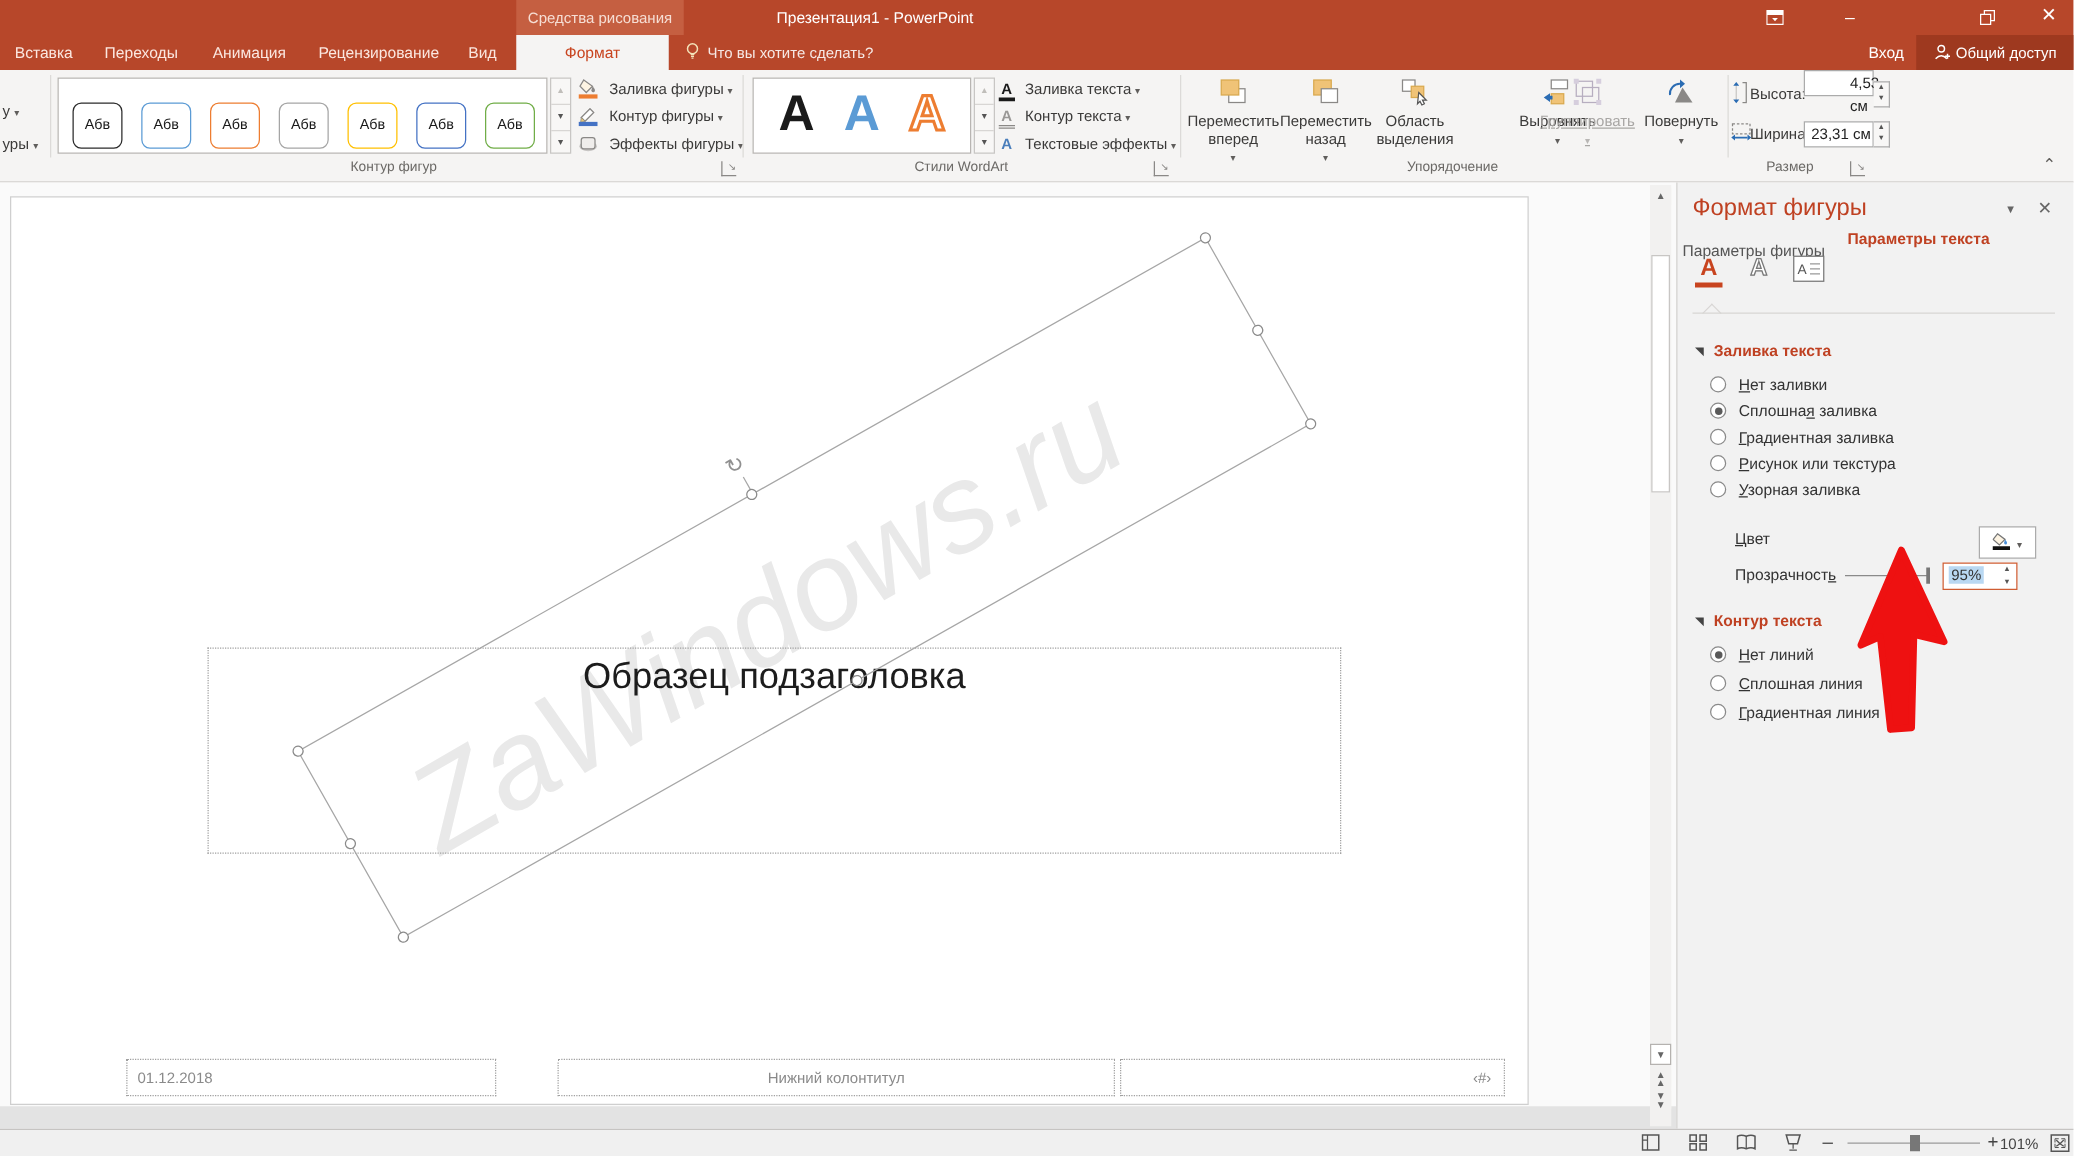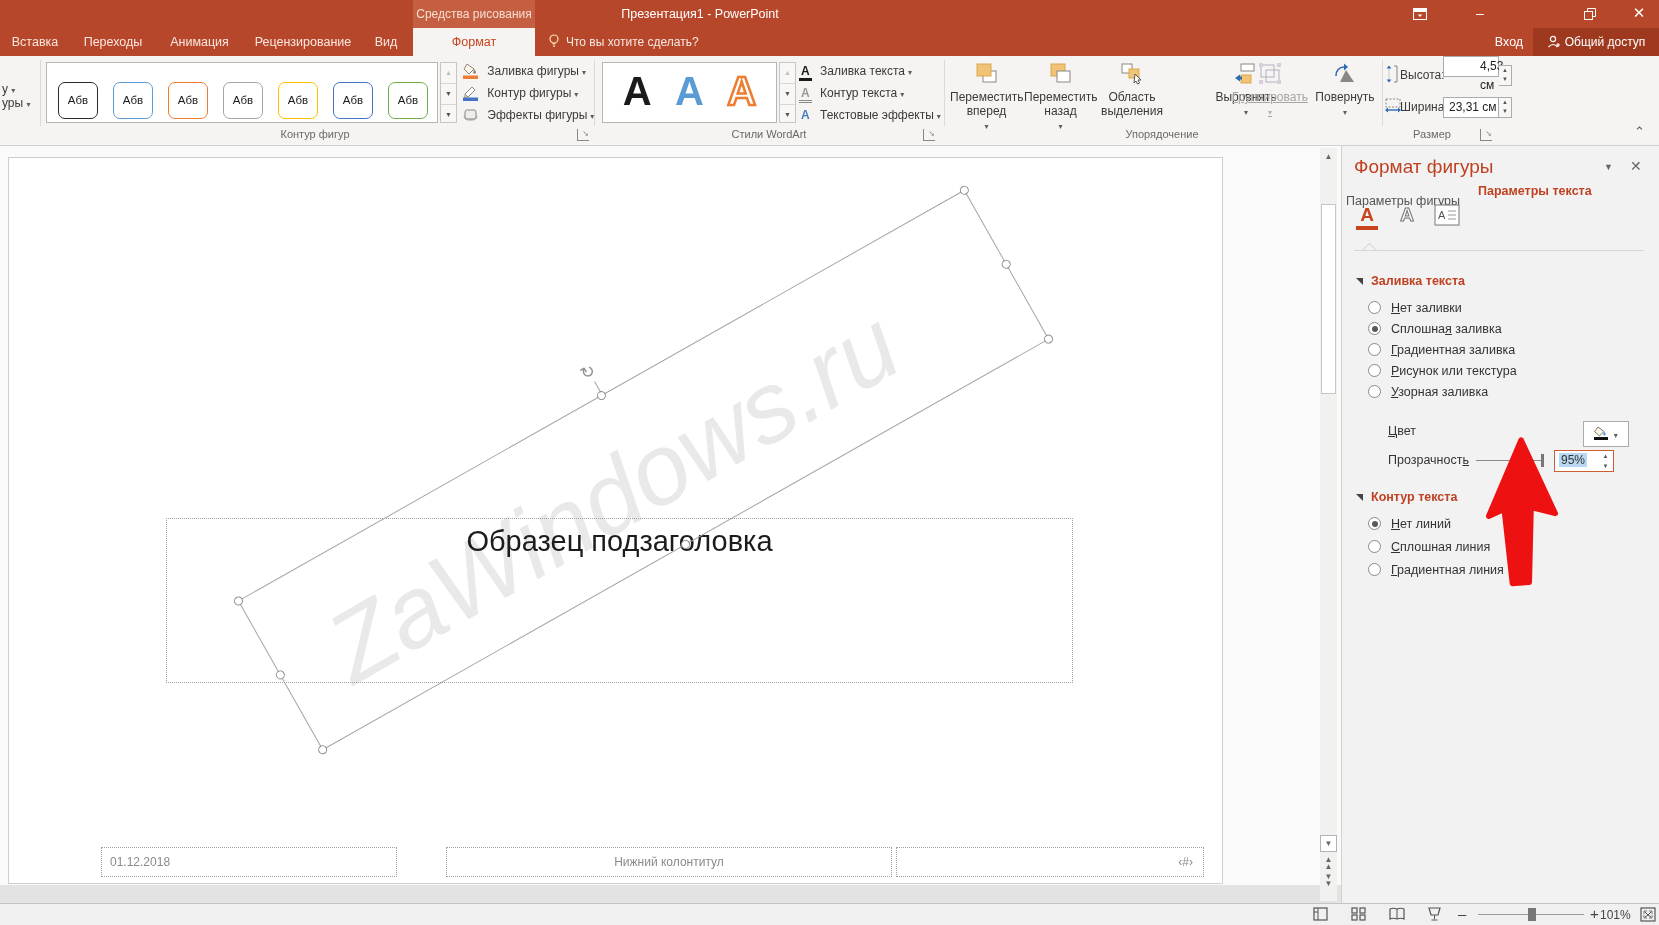--- a/index.html
+++ b/index.html
@@ -1,20 +1,20 @@
 <!DOCTYPE html>
 <html><head>
 <meta charset="utf-8">
 <style>
   html,body{margin:0;padding:0;background:#fff;font-family:"Liberation Sans",sans-serif;}
   #app{position:relative;width:1659px;height:925px;overflow:hidden;background:#fff;font-size:12px;color:#333;}
   .abs{position:absolute;}
   
   #titlebar{left:0;top:0;width:1659px;height:28px;background:#b7472a;}
-  #ctx-header{left:413px;top:0;width:122px;height:28px;background:#c55f41;color:#f6ded4;text-align:center;line-height:28px;font-size:12px;}
+  #ctx-header{left:413px;top:0;width:134px;height:28px;background:#c55f41;color:#f6ded4;text-align:center;line-height:28px;font-size:12px;}
   #app-title{left:520px;top:0;width:360px;height:28px;color:#fff;text-align:center;line-height:28px;font-size:12.5px;}
   .winbtn{top:0;height:28px;color:#fff;text-align:center;line-height:26px;font-size:14px;}
   
   #tabrow{left:0;top:28px;width:1659px;height:28px;background:#b7472a;}
   .rtab{top:0;height:28px;line-height:28px;color:#fbe7e0;text-align:center;font-size:12.5px;}
   #tab-format{background:#f5f4f3;color:#c8441f;}
   #tellme{color:rgba(255,255,255,.88);}
   #signin{color:#fff;}
   #share{background:#9e391f;color:#fff;}
   
@@ -134,21 +134,21 @@
           <circle cx="6" cy="4" r="2.6" fill="none" stroke="#fff" stroke-width="1.2"></circle>
           <path d="M1.5 12 q4.5 -5 9 0" fill="none" stroke="#fff" stroke-width="1.2"></path>
           <path d="M11 8 v4 M9 10 h4" stroke="#fff" stroke-width="1.2"></path>
         </svg><span>Общий доступ</span>
     </div>
   </div>
 
   <div id="ribbon" class="abs">
 
     <div class="abs" style="left:2px;top:26px;color:#3b3a39;"><span>у</span> <span class="caret">▾</span></div>
-    <div class="abs" style="left:2px;top:40px;color:#3b3a39;"><span>уры</span> <span class="caret">▾</span></div>
+    <div class="abs" style="left:2px;top:52px;color:#3b3a39;"><span>уры</span> <span class="caret">▾</span></div>
     <div class="gdivider abs" style="left:40px;"></div>
 
     <div class="gallery abs" style="left:46px;top:6px;width:392px;height:61px;">
       <div class="chip abs" style="left: 11px; border-color: rgb(43, 43, 43);">Абв</div>
       <div class="chip abs" style="left: 66px; border-color: rgb(91, 155, 213);">Абв</div>
       <div class="chip abs" style="left: 121px; border-color: rgb(237, 125, 49);">Абв</div>
       <div class="chip abs" style="left: 176px; border-color: rgb(165, 165, 165);">Абв</div>
       <div class="chip abs" style="left: 231px; border-color: rgb(255, 192, 0);">Абв</div>
       <div class="chip abs" style="left: 286px; border-color: rgb(68, 114, 196);">Абв</div>
       <div class="chip abs" style="left: 341px; border-color: rgb(112, 173, 71);">Абв</div>

